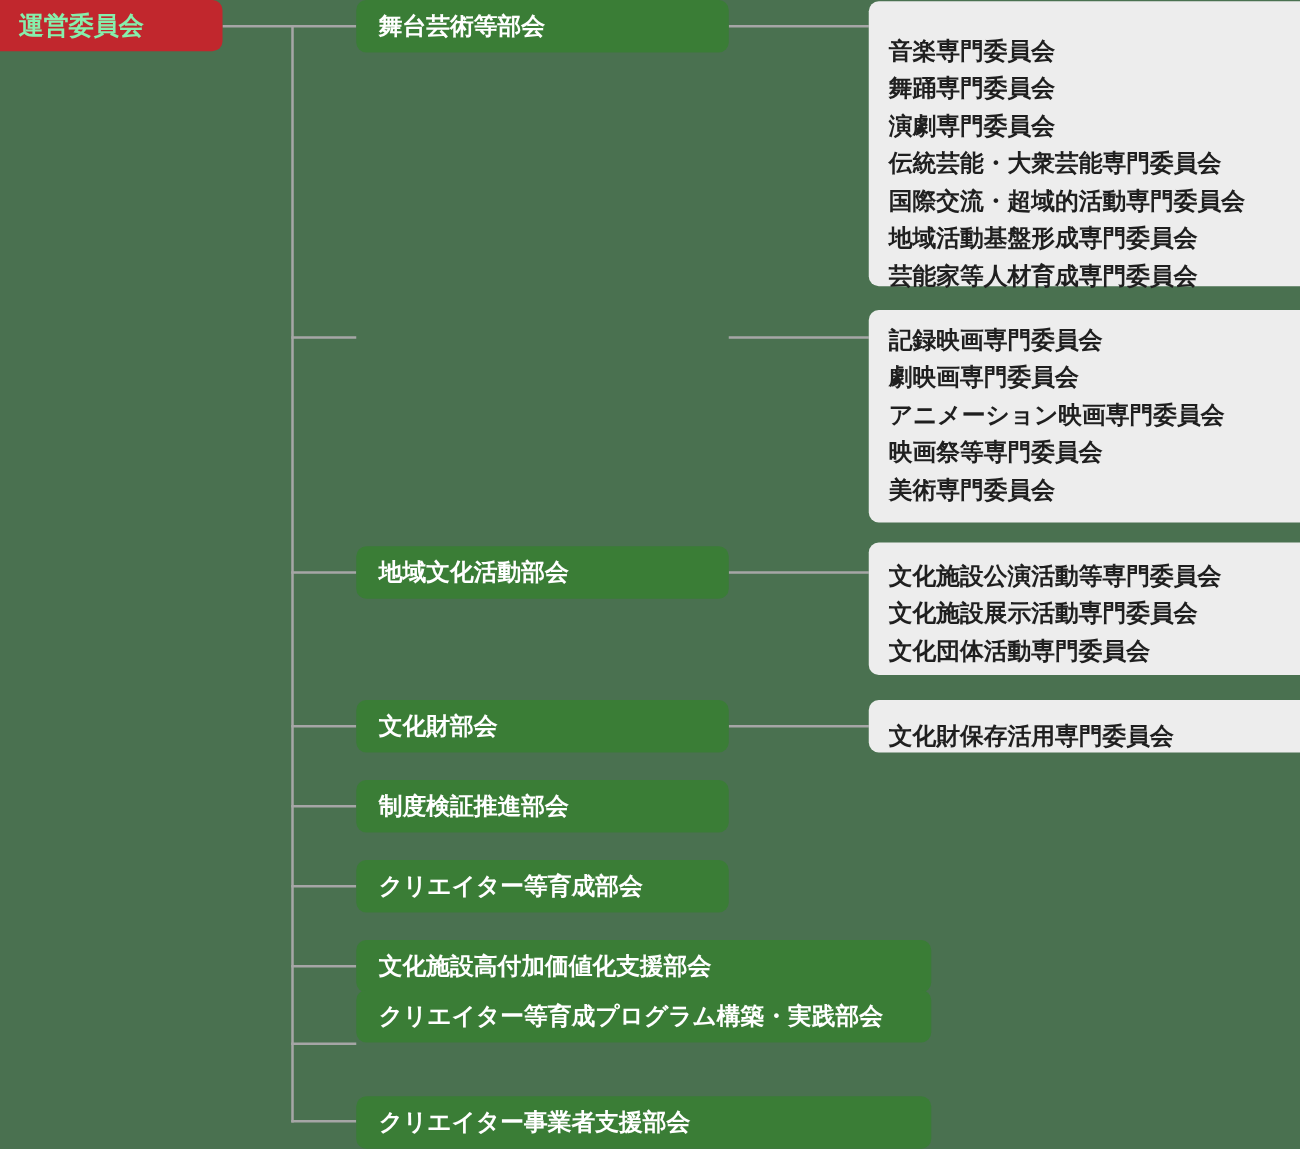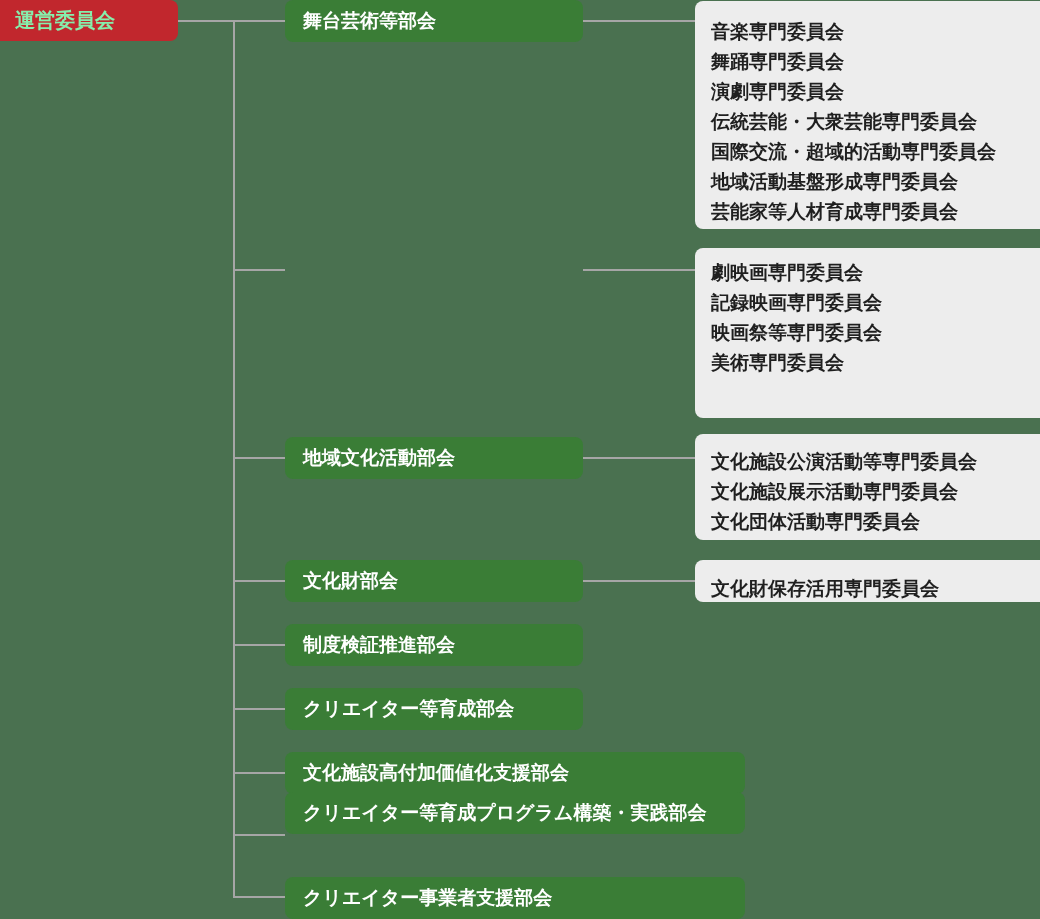--- a/index.html
+++ b/index.html
@@ -96,33 +96,34 @@
   <div class="node branch-node wide" style="top:752px;">
     <span>文化施設高付加価値化支援部会</span>
   </div>
   <div class="node branch-node wide" style="top:792px;">
     <span>クリエイター等育成プログラム構築・実践部会</span>
   </div>
   <div class="node branch-node wide" style="top:877px;">
     <span>クリエイター事業者支援部会</span>
   </div>
 
-  <div class="leaf-group" style="top:1px; height:228px; padding-top:16px;">
+  <div class="leaf-group" style="top:1px; height:228px; padding-top:26px;">
     <div class="leaf-item">音楽専門委員会</div>
     <div class="leaf-item">舞踊専門委員会</div>
     <div class="leaf-item">演劇専門委員会</div>
     <div class="leaf-item">伝統芸能・大衆芸能専門委員会</div>
     <div class="leaf-item">国際交流・超域的活動専門委員会</div>
     <div class="leaf-item">地域活動基盤形成専門委員会</div>
     <div class="leaf-item">芸能家等人材育成専門委員会</div>
   </div>
 
   <div class="leaf-group" style="top:248px; height:170px; padding-top:10px;">
+    <div class="leaf-item">記録映画専門委員会</div>
     <div class="leaf-item">劇映画専門委員会</div>
-    <div class="leaf-item">記録映画専門委員会</div>
+    <div class="leaf-item">アニメーション映画専門委員会</div>
     <div class="leaf-item">映画祭等専門委員会</div>
     <div class="leaf-item">美術専門委員会</div>
   </div>
 
   <div class="leaf-group" style="top:434px; height:106px; padding-top:13px;">
     <div class="leaf-item">文化施設公演活動等専門委員会</div>
     <div class="leaf-item">文化施設展示活動専門委員会</div>
     <div class="leaf-item">文化団体活動専門委員会</div>
   </div>
 

